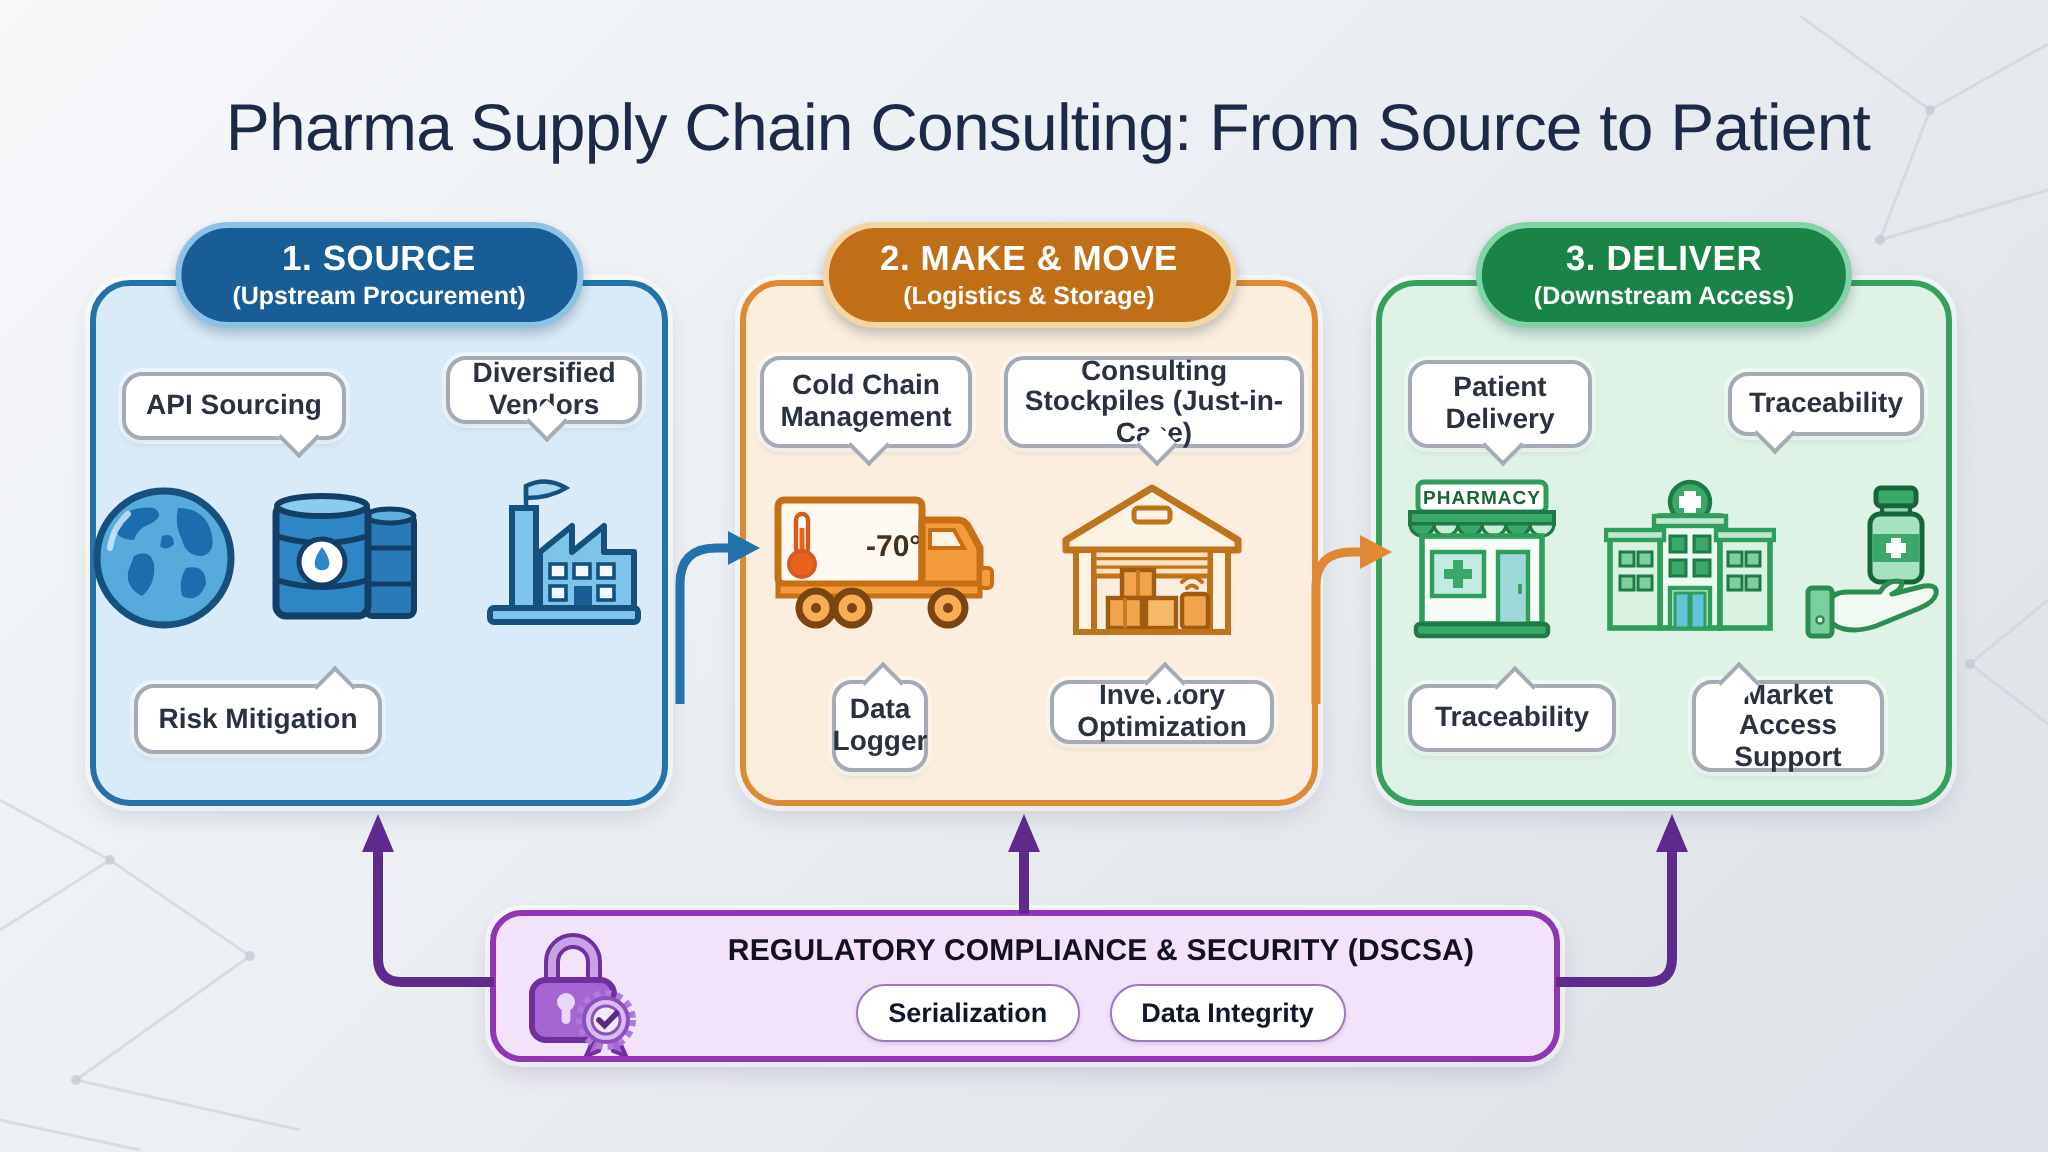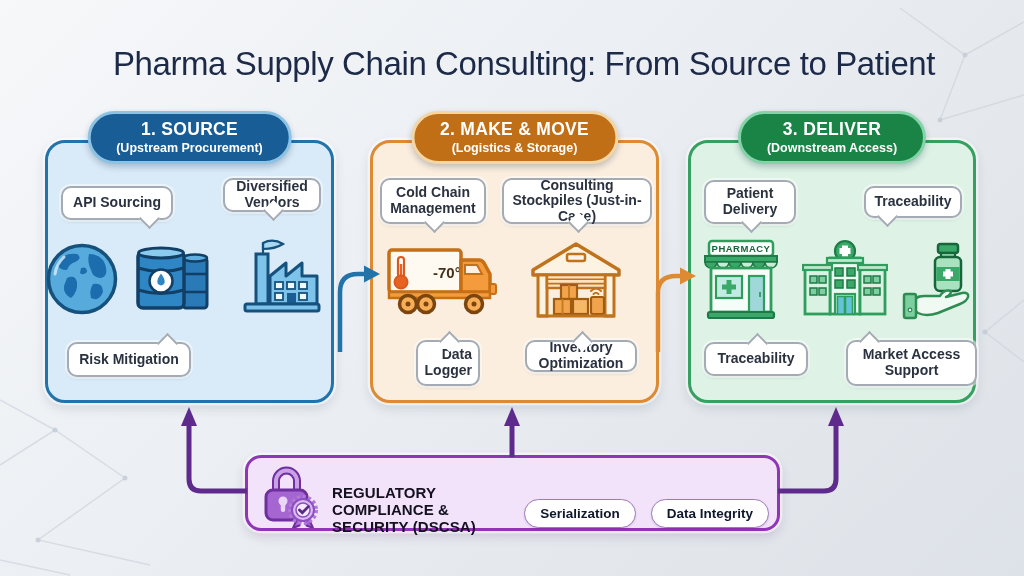--- a/index.html
+++ b/index.html
@@ -47,21 +47,21 @@
   .tail-l{left:14px;}
   .tail-r{right:14px;}
   .icon{position:absolute;z-index:1;}
   
   .compliance{
     position:absolute;left:245px;top:455px;width:535px;height:76px;box-sizing:border-box;
     background:#f2e3fb;border:3.5px solid #8f35b5;border-radius:16px;
     box-shadow:0 0 0 2.5px rgba(255,255,255,.55),0 5px 12px rgba(70,30,100,.18);
   }
   .comp-lock{position:absolute;left:8px;top:4px;}
-  .comp-inner{position:absolute;left:84px;right:8px;top:26px;display:flex;align-items:center;}
+  .comp-inner{position:absolute;left:84px;right:8px;top:9px;display:flex;flex-direction:column;align-items:center;}
   .comp-title{font-size:15px;font-weight:800;color:#14101f;letter-spacing:.1px;}
   .comp-pills{display:flex;gap:15px;margin-top:8px;}
   .comp-pill{
     background:#fff;border:1.8px solid #9d7ab8;border-radius:15px;height:29px;
     display:flex;align-items:center;padding:0 15px;box-sizing:border-box;
     font-size:13.5px;font-weight:700;color:#0f172a;white-space:nowrap;
     box-shadow:0 1px 2px rgba(70,30,100,.15);
   }
   .arrows{position:absolute;left:0;top:0;pointer-events:none;z-index:4;}
 </style>
@@ -159,21 +159,21 @@
     </div>
 
     <div class="bubble" style="left:10px;top:38px;width:106px;height:46px;">
       <span class="bubble-text">Cold Chain Management</span>
       <i class="tail tail-b tail-c"></i>
     </div>
     <div class="bubble" style="left:132px;top:38px;width:150px;height:46px;">
       <span class="bubble-text">Consulting Stockpiles (Just-in-Case)</span>
       <i class="tail tail-b tail-c"></i>
     </div>
-    <div class="bubble" style="left:46px;top:200px;width:64px;height:46px;text-align:right;">
+    <div class="bubble" style="left:46px;top:200px;width:48px;height:46px;">
       <span class="bubble-text">Data Logger</span>
       <i class="tail tail-t tail-c"></i>
     </div>
     <div class="bubble" style="left:155px;top:200px;width:112px;height:32px;">
       <span class="bubble-text">Inventory Optimization</span>
       <i class="tail tail-t tail-c"></i>
     </div>
 
     <svg class="icon" style="left:16px;top:100px;" width="114" height="78" viewBox="0 0 114 78">
       <rect x="3" y="10" width="72" height="42" rx="3" fill="#fefaf1" stroke="#c66f15" stroke-width="3.5"></rect>
@@ -227,21 +227,21 @@
       <i class="tail tail-b tail-c"></i>
     </div>
     <div class="bubble" style="left:176px;top:46px;width:98px;height:32px;">
       <span class="bubble-text">Traceability</span>
       <i class="tail tail-b tail-l"></i>
     </div>
     <div class="bubble" style="left:16px;top:202px;width:104px;height:34px;">
       <span class="bubble-text">Traceability</span>
       <i class="tail tail-t tail-c"></i>
     </div>
-    <div class="bubble" style="left:158px;top:200px;width:131px;height:46px;">
+    <div class="bubble" style="left:158px;top:200px;width:96px;height:46px;">
       <span class="bubble-text">Market Access Support</span>
       <i class="tail tail-t tail-l"></i>
     </div>
 
     <svg class="icon" style="left:14px;top:98px;" width="78" height="82" viewBox="0 0 78 82">
       <rect x="7" y="3" width="64" height="15" rx="3" fill="#ffffff" stroke="#2f9e5c" stroke-width="2.5"></rect>
       <text x="39" y="14" font-size="9.5" font-weight="bold" fill="#17663a" text-anchor="middle" letter-spacing="0.5" font-family="Liberation Sans, sans-serif">PHARMACY</text>
       <rect x="3" y="18" width="72" height="6" fill="#3aa869" stroke="#1e7a46" stroke-width="2"></rect>
       <g stroke="#1e7a46" stroke-width="1.6">
         <path d="M3 24 a6 6 0 0 0 12 0 Z" fill="#3aa869"></path>

